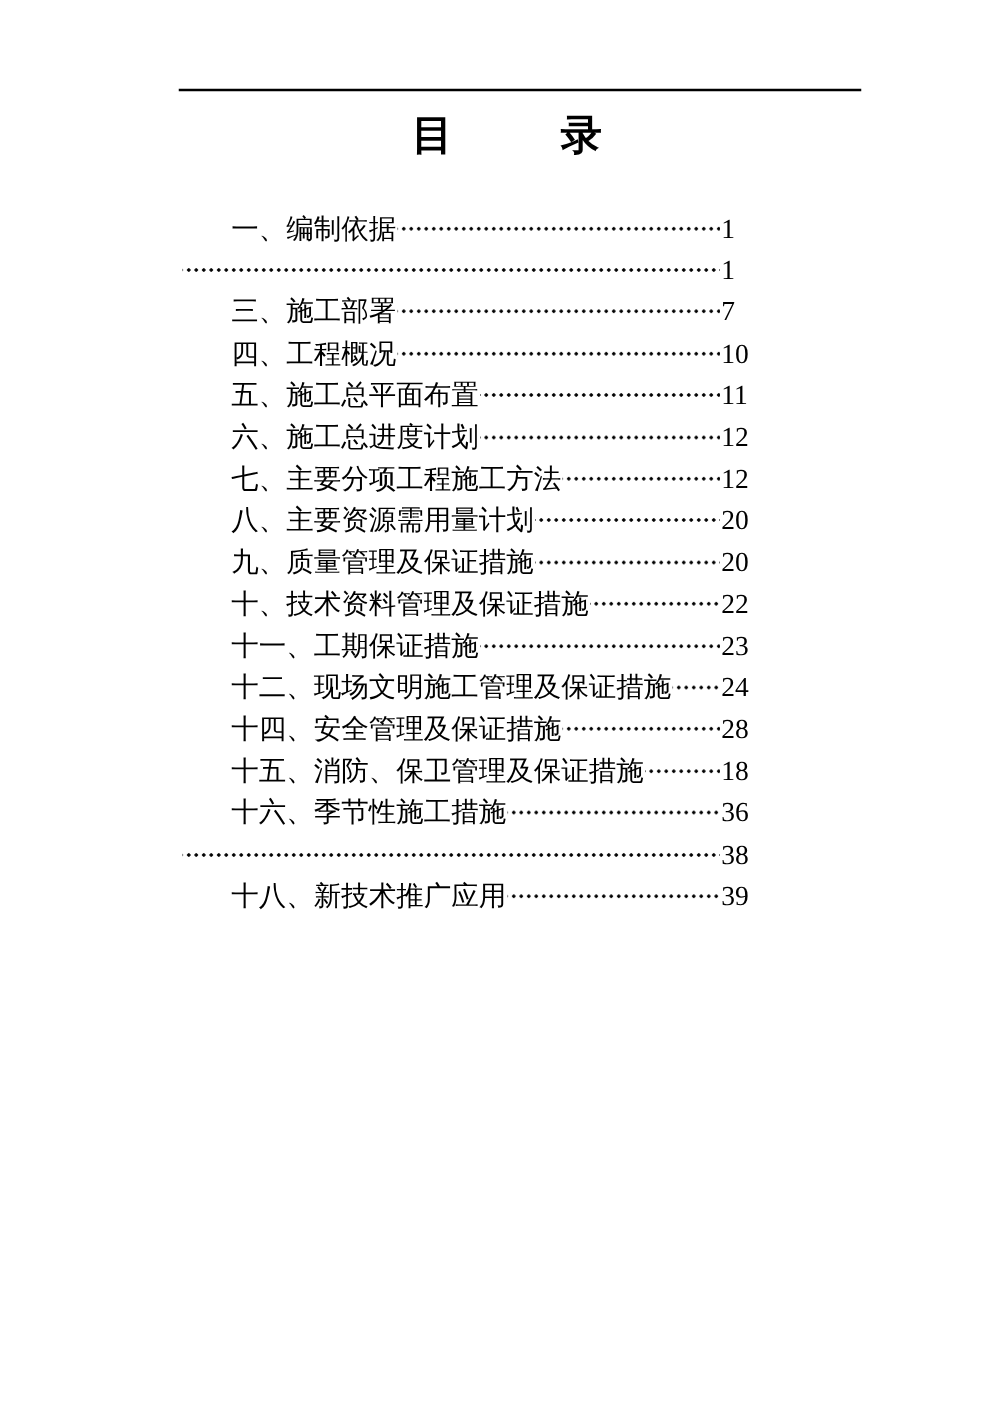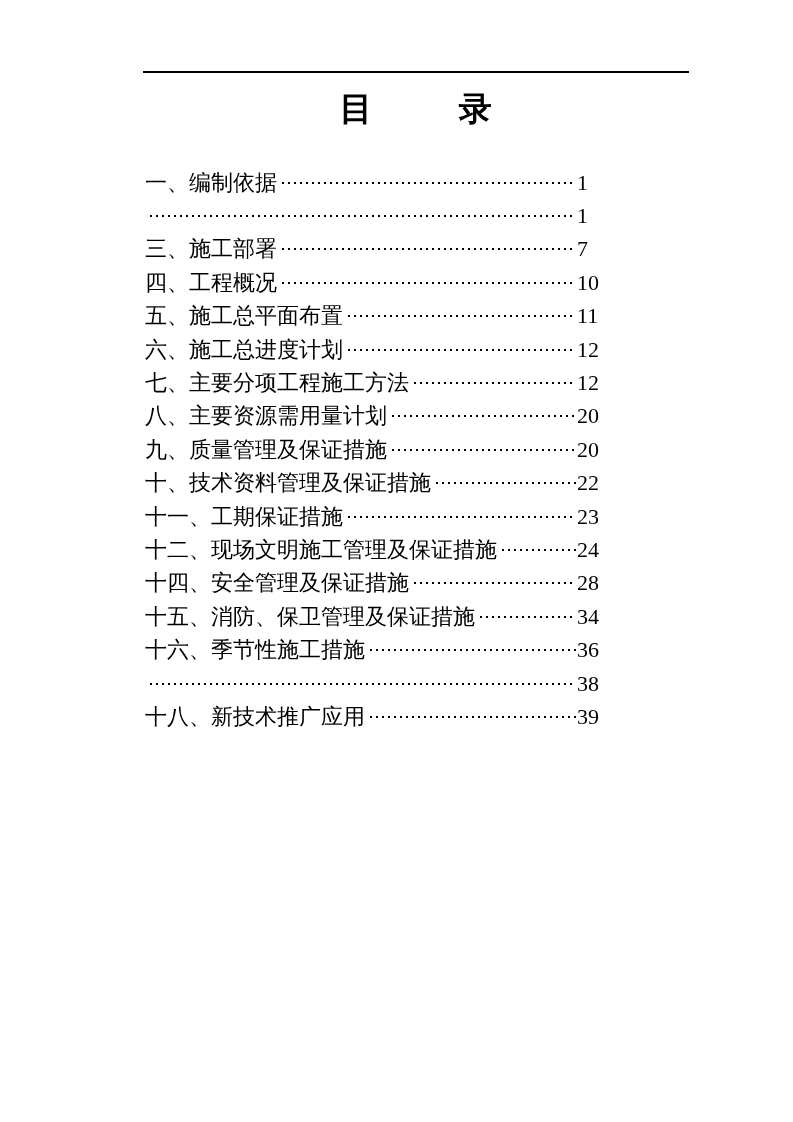--- a/index.html
+++ b/index.html
@@ -19,21 +19,21 @@
   .header-rule {
     position: absolute;
     left: 143px;
     top: 71px;
     width: 546px;
     height: 0;
     border-top: 2px solid #000000;
   }
   .doc-title {
     position: absolute;
-    left: 143px;
+    left: 133px;
     top: 86px;
     width: 546px;
     text-align: center;
     font-size: 33px;
     line-height: 46px;
     font-weight: bold;
     white-space: pre;
     word-spacing: 76px;
     letter-spacing: 1px;
   }
@@ -45,20 +45,21 @@
   }
   .toc-row {
     display: flex;
     align-items: center;
     height: 33.4px;
     font-size: 22px;
   }
   .toc-title {
     white-space: nowrap;
     flex: 0 0 auto;
+    margin-left: 40px;
   }
   .toc-leader {
     flex: 1 1 auto;
     align-self: stretch;
     margin: 0 1px;
     background-image: radial-gradient(circle, #000000 1.15px, rgba(0,0,0,0) 1.4px);
     background-size: 6px 6px;
     background-repeat: repeat-x;
     background-position: 2px center;
   }
@@ -154,21 +155,21 @@
 
       <div class="toc-row">
         <span class="toc-title">十四、安全管理及保证措施</span>
         <span class="toc-leader"></span>
         <span class="toc-page">28</span>
       </div>
 
       <div class="toc-row">
         <span class="toc-title">十五、消防、保卫管理及保证措施</span>
         <span class="toc-leader"></span>
-        <span class="toc-page">34</span>
+        <span class="toc-page">18</span>
       </div>
 
       <div class="toc-row">
         <span class="toc-title">十六、季节性施工措施</span>
         <span class="toc-leader"></span>
         <span class="toc-page">36</span>
       </div>
 
       <div class="toc-row">
         <span class="toc-leader"></span>

